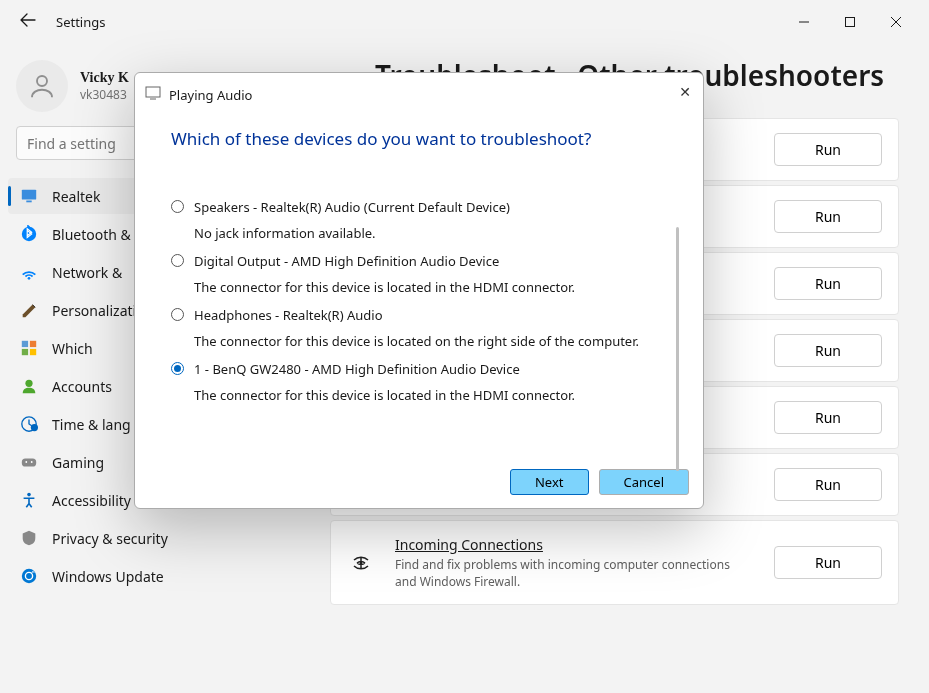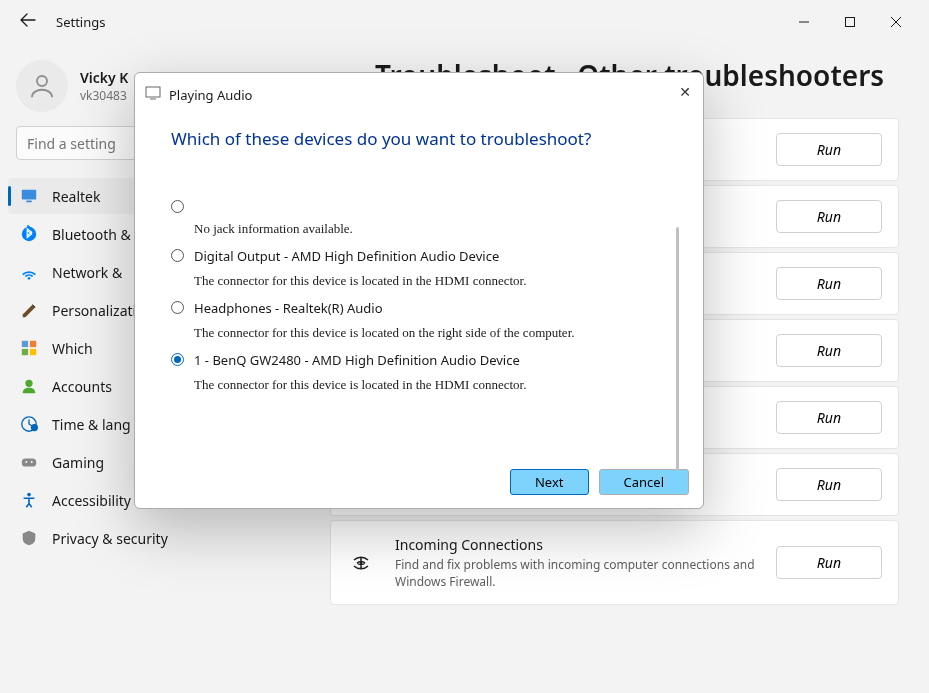--- a/index.html
+++ b/index.html
@@ -13,21 +13,21 @@
   .wincontrols div { width:46px; height:32px; display:flex; align-items:center; justify-content:center; color:#555; }
 
   
   .layout { display:flex; height: calc(693px - 44px); }
   .sidebar { width: 300px; padding: 10px 6px 0 8px; display:flex; flex-direction:column; }
   .main { flex:1; padding: 0px 30px 0 10px; }
 
   
   .user { display:flex; align-items:center; gap:12px; padding:6px 10px 14px 8px; }
   .avatar { width:52px; height:52px; border-radius:50%; background:#eaeaea; display:flex; align-items:center; justify-content:center; }
-  .user-name { font-size:14px; font-weight:600;}
+  .user-name { font-size:14px; font-weight:600;font-family:Liberation Serif, serif;}
   .user-email { font-size:12px; color:#737373;}
 
   
   .search-box { margin: 0 10px 18px 8px; position:relative; }
   .search-box input { width:100%; height:34px; border:1px solid #d0d0d0; background:#fbfbfb; border-radius:4px; padding:0 30px 0 10px; font-size:14px;}
   .search-icon { position:absolute; right:8px; top:8px; color:#5f5f5f;}
 
   
   .nav { display:flex; flex-direction:column; gap:2px; }
   .nav-item { display:flex; align-items:center; gap:14px; height:36px; padding:0 12px; border-radius:4px; font-size:14px; color:#1a1a1a; cursor:pointer; position:relative;}
@@ -39,39 +39,39 @@
   .breadcrumb { font-size:28px; font-weight:600; padding: 12px 0 24px 20px; display:flex; flex-wrap:wrap; gap:8px; align-items:center;}
   .bc-chevron { font-size:18px; color:#777; font-weight:400;}
   .bc-muted { color:#1a1a1a; font-weight:600;}
   .bc-current { font-weight:600; }
 
   
   .cards { display:flex; flex-direction:column; gap:4px; padding-left:20px;}
   .card { background:#fff; border:1px solid #e5e5e5; border-radius:4px; padding:14px 16px; display:flex; align-items:center; gap:20px; min-height:62px;}
   .card-icon { width:28px; height:28px; display:flex; align-items:center; justify-content:center; color:#333;}
   .card-text { flex:1; }
-  .card-title { font-size:14px; }
+  .card-title { font-size:14px;text-decoration:underline; }
   .card-sub { font-size:12px; color:#5f5f5f; margin-top:2px; max-width:360px;}
-  .run-btn { background:#fff; border:1px solid #d0d0d0; border-radius:4px; padding:6px 40px; font-size:14px; cursor:pointer;font-style:italic;}
+  .run-btn { background:#fff; border:1px solid #d0d0d0; border-radius:4px; padding:6px 40px; font-size:14px; cursor:pointer;}
 
   
   .dialog-backdrop { position:absolute; inset:0; pointer-events:none; }
   .dialog { position:absolute; top:72px; left:134px; width:570px; height:437px; background:#fff; border:1px solid #ababab; box-shadow:0 20px 60px rgba(0,0,0,0.25); border-radius:6px; pointer-events:auto; display:flex; flex-direction:column;}
   .dlg-header { height:44px; display:flex; align-items:center; padding:0 10px; gap:8px;}
   .dlg-close { position:absolute; top:8px; right:8px; width:20px; height:20px; display:flex; align-items:center; justify-content:center; font-size:14px; color:#333; cursor:pointer; background:transparent; border:none;}
   .dlg-body { flex:1; padding: 10px 42px 0 36px; position:relative;}
   .dlg-title { color:#003399; font-size:17px; margin-bottom:48px;}
   .dlg-scroll { position:relative; padding-right:16px;}
   .dlg-scrollbar { position:absolute; right:24px; top:110px; width:3px; height:244px; background:#c0c0c0; border-radius:2px;}
   .radio-item { display:flex; align-items:flex-start; gap:10px; margin-bottom:8px;}
   .radio { width:13px; height:13px; border:1px solid #555; border-radius:50%; margin-top:2px; flex-shrink:0; position:relative;}
   .radio.checked { border-color:#0067c0;}
   .radio.checked::after{ content:""; position:absolute; inset:2px; background:#0067c0; border-radius:50%;}
   .radio-label { font-size:13px; }
-  .radio-desc { font-size:13px; color:#1a1a1a; margin:2px 0 10px 23px;font-family:Liberation Serif, serif;}
+  .radio-desc { font-size:13px; color:#1a1a1a; margin:2px 0 10px 23px;}
   .dlg-footer { height:52px; display:flex; align-items:center; justify-content:flex-end; gap:10px; padding:0 14px; border-top:0;}
   .dlg-btn { border:1px solid #0067c0; background:#7dd3fc; color:#000; font-size:13px; padding:3px 24px; border-radius:3px; cursor:pointer;}
   .dlg-btn.secondary { border-color:#adadad; }
 </style>
 </head>
 <body>
 
 <div class="titlebar">
   <button class="back-btn">
     <span>
@@ -214,20 +214,30 @@
           <span>Accessibility</span>
         </div>
         <div class="nav-item">
           <span class="nav-icon">
             <svg width="18" height="18" viewBox="0 0 20 20">
               <path d="M10 2l7 3v5c0 5-3 7-7 8-4-1-7-3-7-8V5l7-3z" fill="#888"></path>
             </svg>
           </span>
           <span>Privacy &amp; security</span>
         </div>
+        <div class="nav-item">
+          <span class="nav-icon">
+            <svg width="18" height="18" viewBox="0 0 20 20">
+              <circle cx="10" cy="10" r="8" fill="#0078d4"></circle>
+              <path d="M6 10a4 4 0 118 0 4 4 0 01-8 0" stroke="#fff" fill="none" stroke-width="1.5"></path>
+              <path d="M13 7l1-2 2 1" stroke="#fff" fill="none"></path>
+            </svg>
+          </span>
+          <span>Windows Update</span>
+        </div>
       </nav>
   </aside>
 
   <main class="main">
     <div class="breadcrumb">
       <span class="bc-muted">…</span>
       <span class="bc-chevron">›</span>
       <span class="bc-muted">Troubleshoot</span>
       <span class="bc-chevron">›</span>
       <span class="bc-current">Other troubleshooters</span>
@@ -315,20 +325,21 @@
       <span style="font-size:13px">Playing Audio</span>
       <button class="dlg-close">
         <span>✕</span>
       </button>
     </div>
     <div class="dlg-body">
       <div class="dlg-title">Which of these devices do you want to troubleshoot?</div>
       <div class="dlg-scroll" id="dlg-options">
           <div class="radio-item">
             <span class="radio"></span>
+            <span class="radio-label">Speakers - Realtek(R) Audio (Current Default Device)</span>
           </div>
           <div class="radio-desc">No jack information available.</div>
           <div class="radio-item">
             <span class="radio"></span>
             <span class="radio-label">Digital Output - AMD High Definition Audio Device</span>
           </div>
           <div class="radio-desc">The connector for this device is located in the HDMI connector.</div>
           <div class="radio-item">
             <span class="radio"></span>
             <span class="radio-label">Headphones - Realtek(R) Audio</span>

